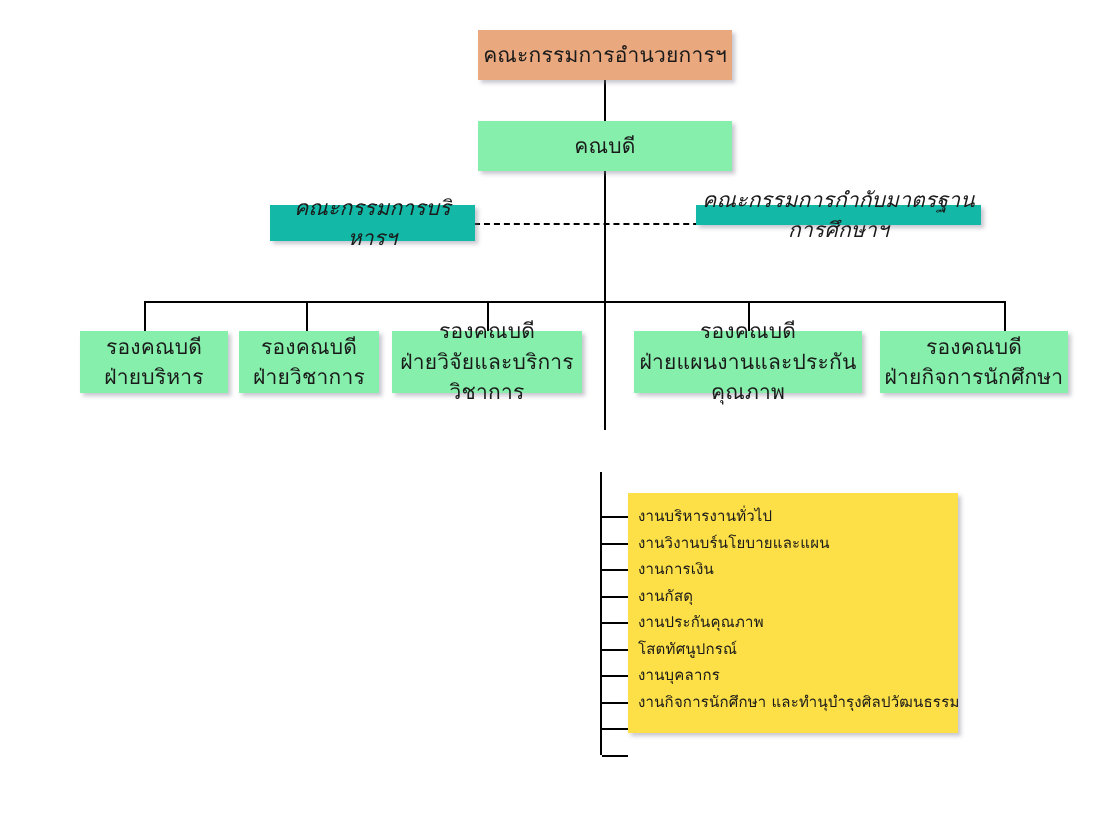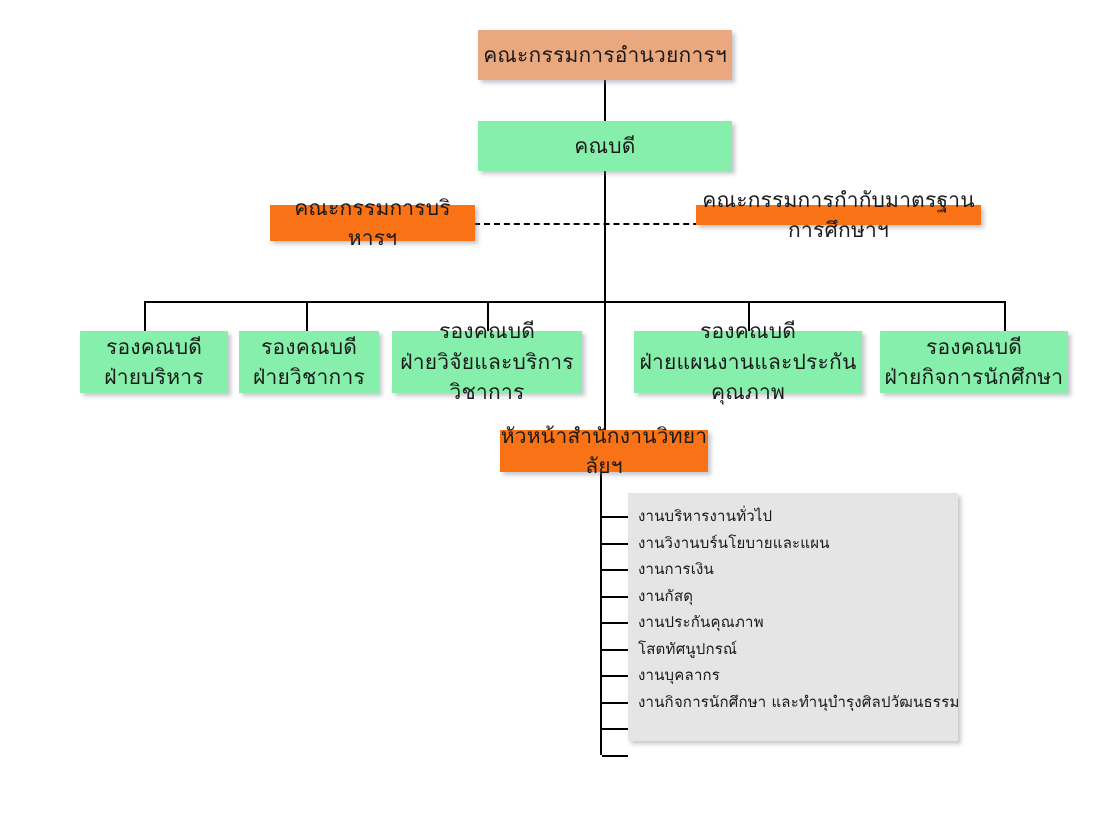--- a/index.html
+++ b/index.html
@@ -32,21 +32,21 @@
     font-size: 21px;
     line-height: 1.45;
     letter-spacing: 0.2px;
     box-shadow: 3px 3px 4px rgba(130, 130, 150, 0.45);
     z-index: 5;
   }
   .node .line2 { display: block; }
 
   .node.orange  { background: #E9A87E; }
   .node.pink    { background: #86efac; }
-  .node.violet  { background: #f97316; }
+  .node.violet  { background: #14b8a6; font-style: italic; }
 
   
   .conn {
     position: absolute;
     background: #000000;
     z-index: 2;
   }
   .conn.v { width: 2px; }
   .conn.h { height: 2px; }
 
@@ -54,24 +54,24 @@
     background: none;
     border-top: 2px dashed #000000;
     height: 0;
     z-index: 1;
   }
 
   
   #dept-list-box {
     position: absolute;
     box-sizing: border-box;
-    background: #e5e5e5;
+    background: #fde047;
     box-shadow: 3px 3px 4px rgba(130, 130, 150, 0.45);
     z-index: 4;
-    padding: 10px 14px 26px 10px;
+    padding: 10px 14px 18px 10px;
   }
   .dept-item {
     font-size: 15px;
     line-height: 26.5px;
     color: #1a1a1a;
     white-space: nowrap;
     letter-spacing: 0.2px;
   }
   #dept-stub-layer {
     position: absolute;
@@ -138,23 +138,20 @@
   <div class="node pink" style="left:634px; top:331px; width:228px; height:62px;">
     <span class="line1">รองคณบดี</span>
     <span class="line2">ฝ่ายแผนงานและประกันคุณภาพ</span>
   </div>
 
   <div class="node pink" style="left:880px; top:331px; width:188px; height:62px;">
     <span class="line1">รองคณบดี</span>
     <span class="line2">ฝ่ายกิจการนักศึกษา</span>
   </div>
 
-  <div class="node violet" style="left:500px; top:430px; width:208px; height:42px;">
-    <span>หัวหน้าสำนักงานวิทยาลัยฯ</span>
-  </div>
 
   <div id="dept-list-box" style="left:628px; top:493px; width:330px;">
 
   <div class="dept-item">งานบริหารงานทั่วไป</div>
       <div class="dept-item">งานวิงานบร์นโยบายและแผน</div>
       <div class="dept-item">งานการเงิน</div>
       <div class="dept-item">งานกัสดุ</div>
       <div class="dept-item">งานประกันคุณภาพ</div>
       <div class="dept-item">โสตทัศนูปกรณ์</div>
       <div class="dept-item">งานบุคลากร</div>

